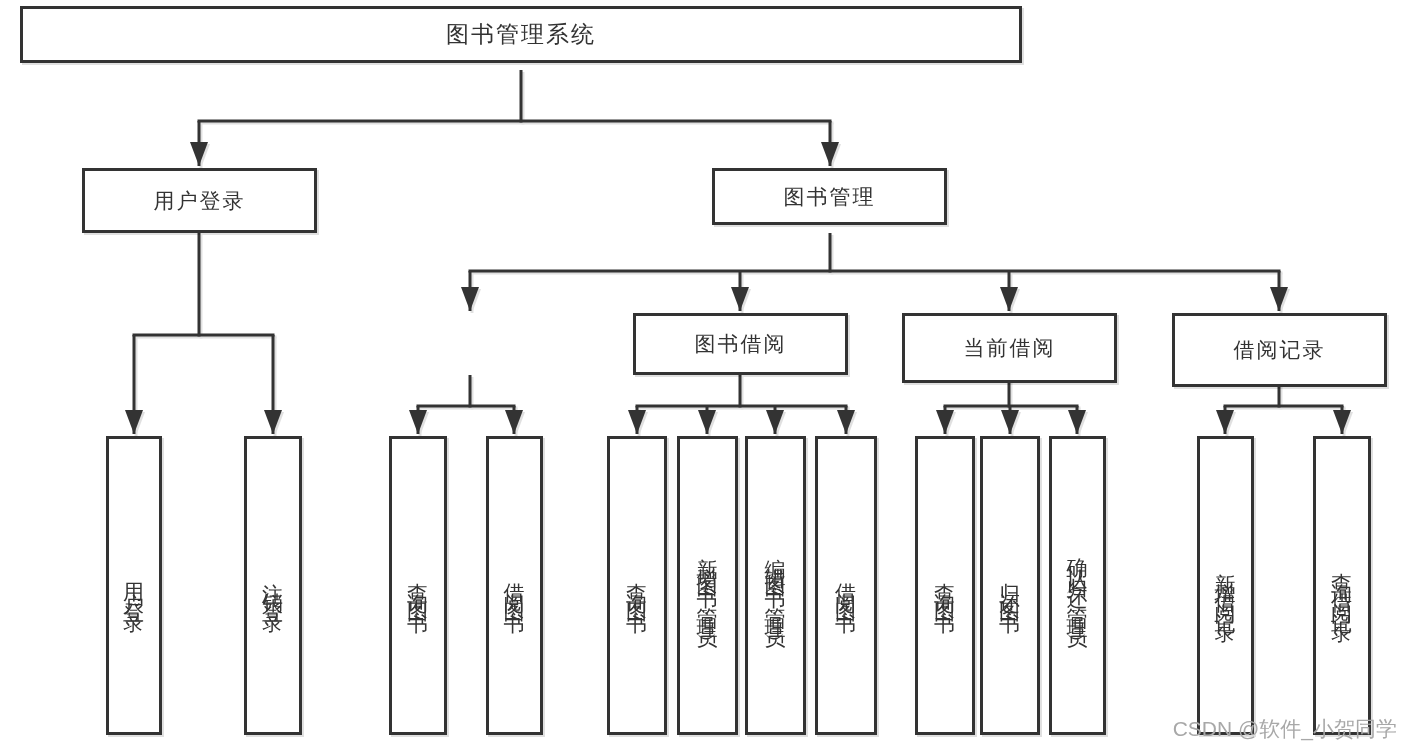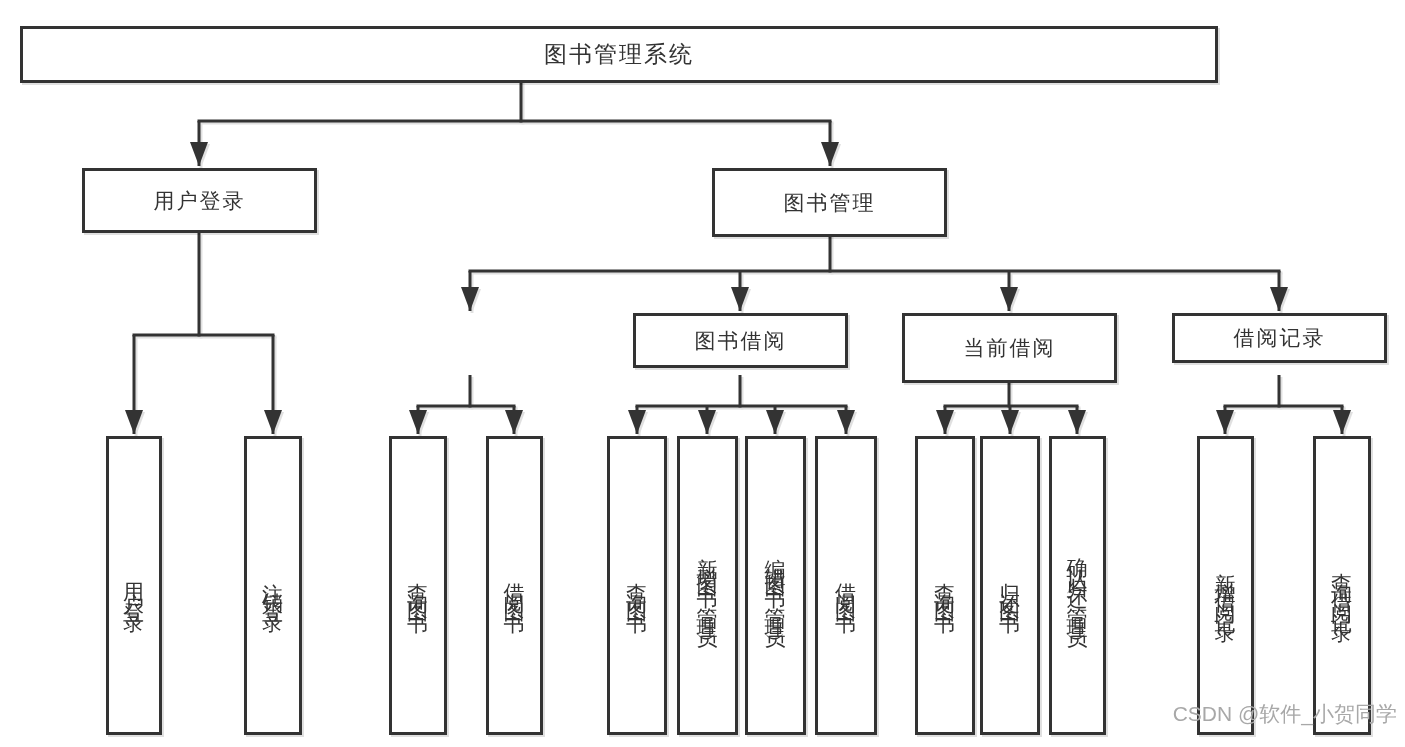--- a/index.html
+++ b/index.html
@@ -49,21 +49,21 @@
   .box.root { font-size: 23px; }
   .box.v {
     writing-mode: vertical-rl;
     font-size: 21px;
     letter-spacing: 10px;
     line-height: 1;
   }
   .watermark {
     position: absolute;
     right: 8px;
-    bottom: 19px;
+    bottom: 4px;
     font-size: 21px;
     color: var(--watermark, #a8a8a8);
     white-space: nowrap;
     z-index: 5;
   }
 </style>
 </head>
 <body>
 
 <div class="stage">
@@ -123,28 +123,28 @@
     </g>
 
     <g>
       <path class="wire" d="M1279,375 V407.5"></path>
       <path class="wire" d="M1223.5,406 H1343.5"></path>
       <path class="wire" d="M1225,406 V434" marker-end="url(#arrow)"></path>
       <path class="wire" d="M1342,406 V434" marker-end="url(#arrow)"></path>
     </g>
   </svg>
 
-  <div class="box h root" style="left:20px;top:26px;width:1198px;height:57px">图书管理系统</div>
+  <div class="box h root" style="left:20px;top:6px;width:1002px;height:57px">图书管理系统</div>
 
   <div class="box h" style="left:82px;top:168px;width:235px;height:65px">用户登录</div>
-  <div class="box h" style="left:712px;top:168px;width:235px;height:69px">图书管理</div>
+  <div class="box h" style="left:712px;top:168px;width:235px;height:57px">图书管理</div>
 
-  <div class="box h" style="left:633px;top:313px;width:215px;height:55px">图书借阅</div>
+  <div class="box h" style="left:633px;top:313px;width:215px;height:62px">图书借阅</div>
   <div class="box h" style="left:902px;top:313px;width:215px;height:70px">当前借阅</div>
-  <div class="box h" style="left:1172px;top:313px;width:215px;height:50px">借阅记录</div>
+  <div class="box h" style="left:1172px;top:313px;width:215px;height:74px">借阅记录</div>
 
   <div class="box v" style="left:106px;top:436px;width:56px;height:299px">用户登录</div>
   <div class="box v" style="left:244px;top:436px;width:58px;height:299px">注销登录</div>
 
   <div class="box v" style="left:389px;top:436px;width:58px;height:299px">查询图书</div>
   <div class="box v" style="left:486px;top:436px;width:57px;height:299px">借阅图书</div>
 
   <div class="box v" style="left:607px;top:436px;width:60px;height:299px">查询图书</div>
   <div class="box v" style="left:677px;top:436px;width:61px;height:299px">新增图书（管理员）</div>
   <div class="box v" style="left:745px;top:436px;width:61px;height:299px">编辑图书（管理员）</div>

